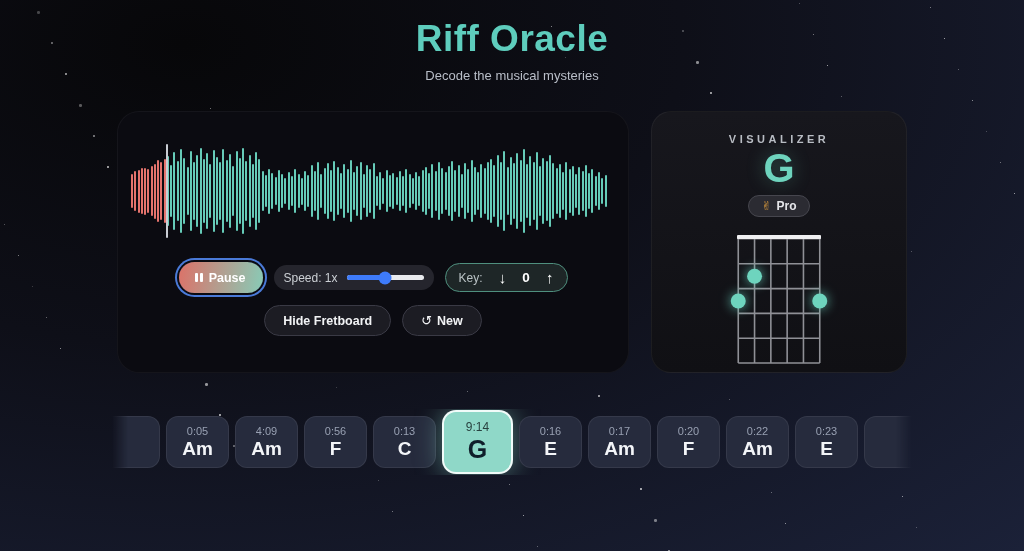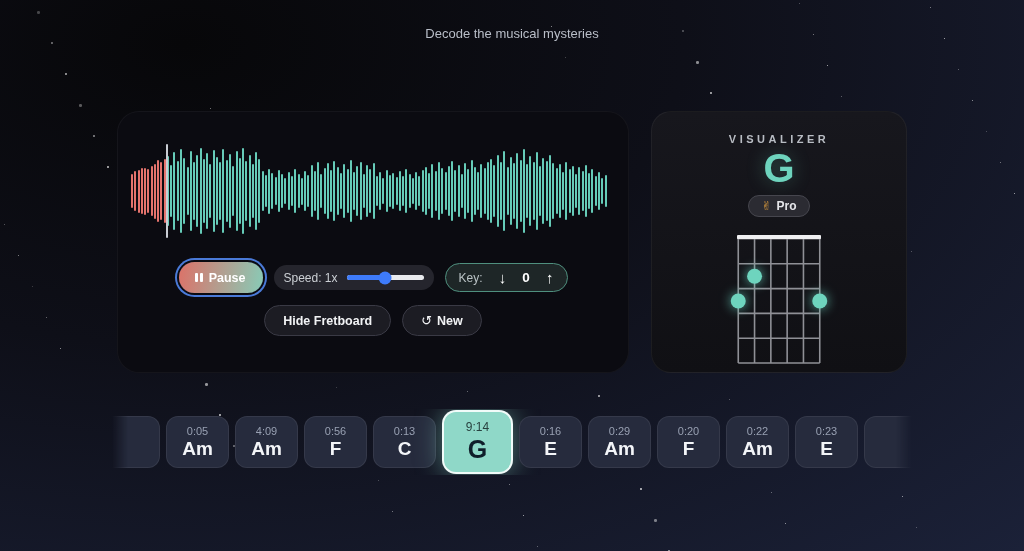--- a/index.html
+++ b/index.html
@@ -176,20 +176,21 @@
     <div class="star" style="left: 219px; top: 414px; width: 1.8px; height: 1.8px; opacity: 0.78;"></div>
     <div class="star" style="left: 392px; top: 511px; width: 1.2px; height: 1.2px; opacity: 0.54;"></div>
     <div class="star" style="left: 565px; top: 57px; width: 1.2px; height: 1.2px; opacity: 0.3;"></div>
     <div class="star" style="left: 738px; top: 154px; width: 2.6px; height: 2.6px; opacity: 0.61;"></div>
     <div class="star" style="left: 911px; top: 251px; width: 1.2px; height: 1.2px; opacity: 0.37;"></div>
     <div class="star" style="left: 60px; top: 348px; width: 1.2px; height: 1.2px; opacity: 0.68;"></div>
     <div class="star" style="left: 233px; top: 445px; width: 1.8px; height: 1.8px; opacity: 0.44;"></div>
   </div>
 
 <div class="header">
+  <div class="title">Riff Oracle</div>
   <div class="subtitle">Decode the musical mysteries</div>
 </div>
 
 <div class="panel-left">
   <div class="waveform" id="waveform">
     <div class="playhead" id="playhead" style="left: 35.07px;"></div>
   <div class="wbar" style="height: 34px; background: rgb(229, 115, 109);"></div>
       <div class="wbar" style="height: 40px; background: rgb(229, 115, 109);"></div>
       <div class="wbar" style="height: 43px; background: rgb(229, 115, 109);"></div>
       <div class="wbar" style="height: 46px; background: rgb(229, 115, 109);"></div>
@@ -421,21 +422,21 @@
     </div>
     <div class="chip active">
       <span class="t">9:14</span>
       <span class="c">G</span>
     </div>
     <div class="chip ">
       <span class="t">0:16</span>
       <span class="c">E</span>
     </div>
     <div class="chip ">
-      <span class="t">0:29</span>
+      <span class="t">0:17</span>
       <span class="c">Am</span>
     </div>
     <div class="chip ">
       <span class="t">0:20</span>
       <span class="c">F</span>
     </div>
     <div class="chip ">
       <span class="t">0:22</span>
       <span class="c">Am</span>
     </div>

